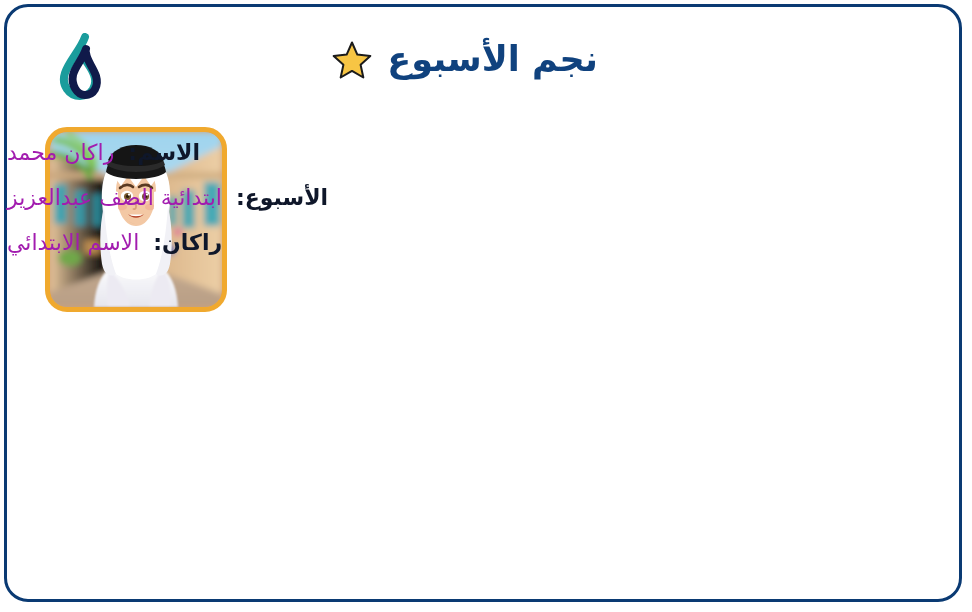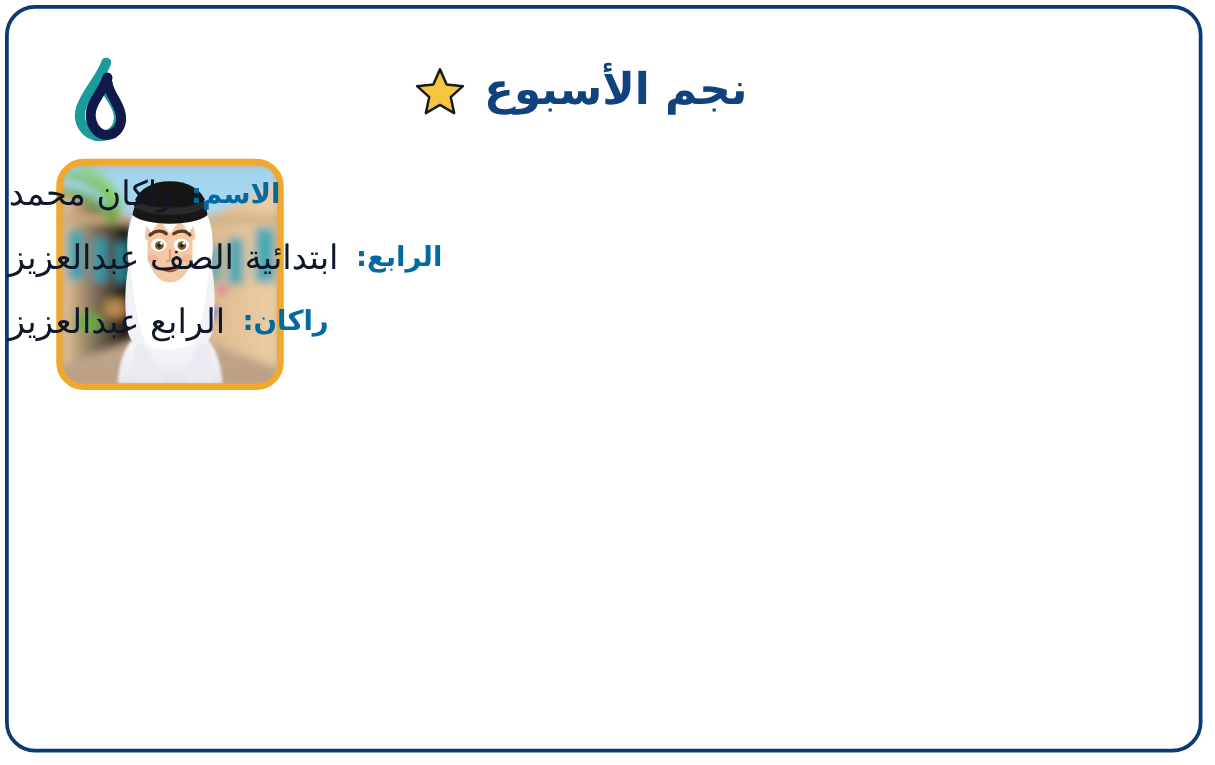--- a/index.html
+++ b/index.html
@@ -25,21 +25,21 @@
     box-sizing: border-box;
     border: 3px solid #0a3a73;
     border-radius: 24px;
     background: #ffffff;
   }
 
   
   .header {
     position: absolute;
     left: 0;
-    top: 13px;
+    top: 0;
     width: 100%;
     height: 105px;
   }
 
   .brand-logo {
     position: absolute;
     right: auto;
     left: 44px;
     top: 26px;
     width: 60px;
@@ -113,29 +113,29 @@
   .info-row {
     display: block;
     margin-bottom: 20px;
     white-space: nowrap;
     text-align: left;
     font-size: 0;
   }
   .info-row:last-child { margin-bottom: 0; }
   .info-label {
     display: inline-block;
-    color: #0369a1;
+    color: #0f172a;
     font-size: 22px;
     font-weight: bold;
     vertical-align: middle;
   }
   .info-value {
     display: inline-block;
-    color: #0f172a;
-    font-size: 27px;
+    color: #a21caf;
+    font-size: 22px;
     font-weight: normal;
     vertical-align: middle;
     margin-right: 14px;
   }
 
   
   .body-area {
     position: absolute;
     left: 0;
     top: 320px;
@@ -281,26 +281,26 @@
   </div>
 
   <div class="info">
 
     <div class="info-row">
       <span class="info-label">الاسم:</span>
       <span class="info-value">راكان محمد</span>
     </div>
 
     <div class="info-row">
-      <span class="info-label">الرابع:</span>
+      <span class="info-label">الأسبوع:</span>
       <span class="info-value">ابتدائية الصف عبدالعزيز</span>
     </div>
 
     <div class="info-row">
       <span class="info-label">راكان:</span>
-      <span class="info-value">الرابع عبدالعزيز</span>
+      <span class="info-value">الاسم الابتدائي</span>
     </div>
 
   </div>
 
   <div class="body-area"></div>
 
 </div>
 
 </body></html>

